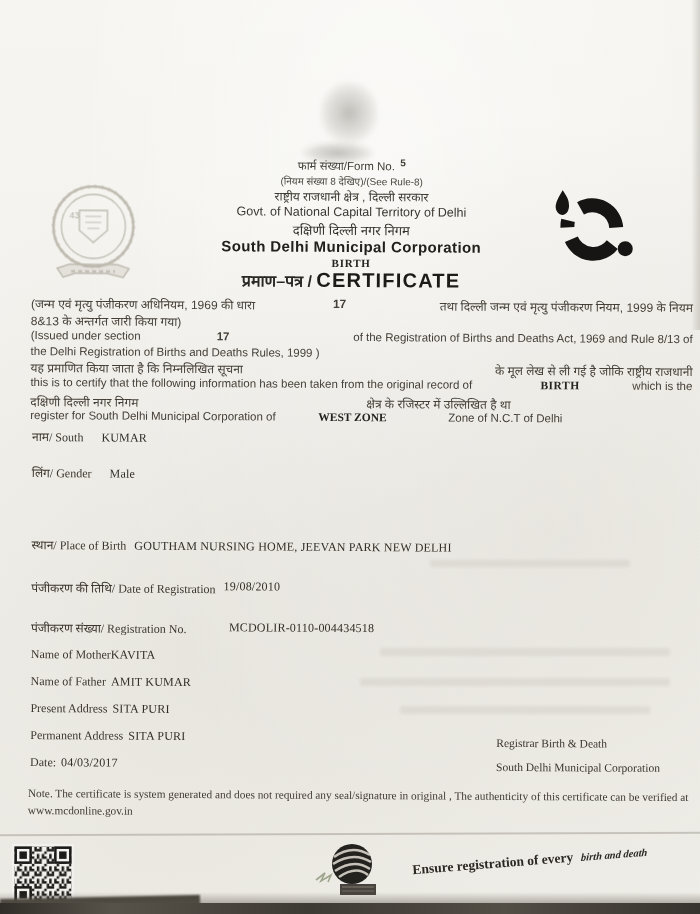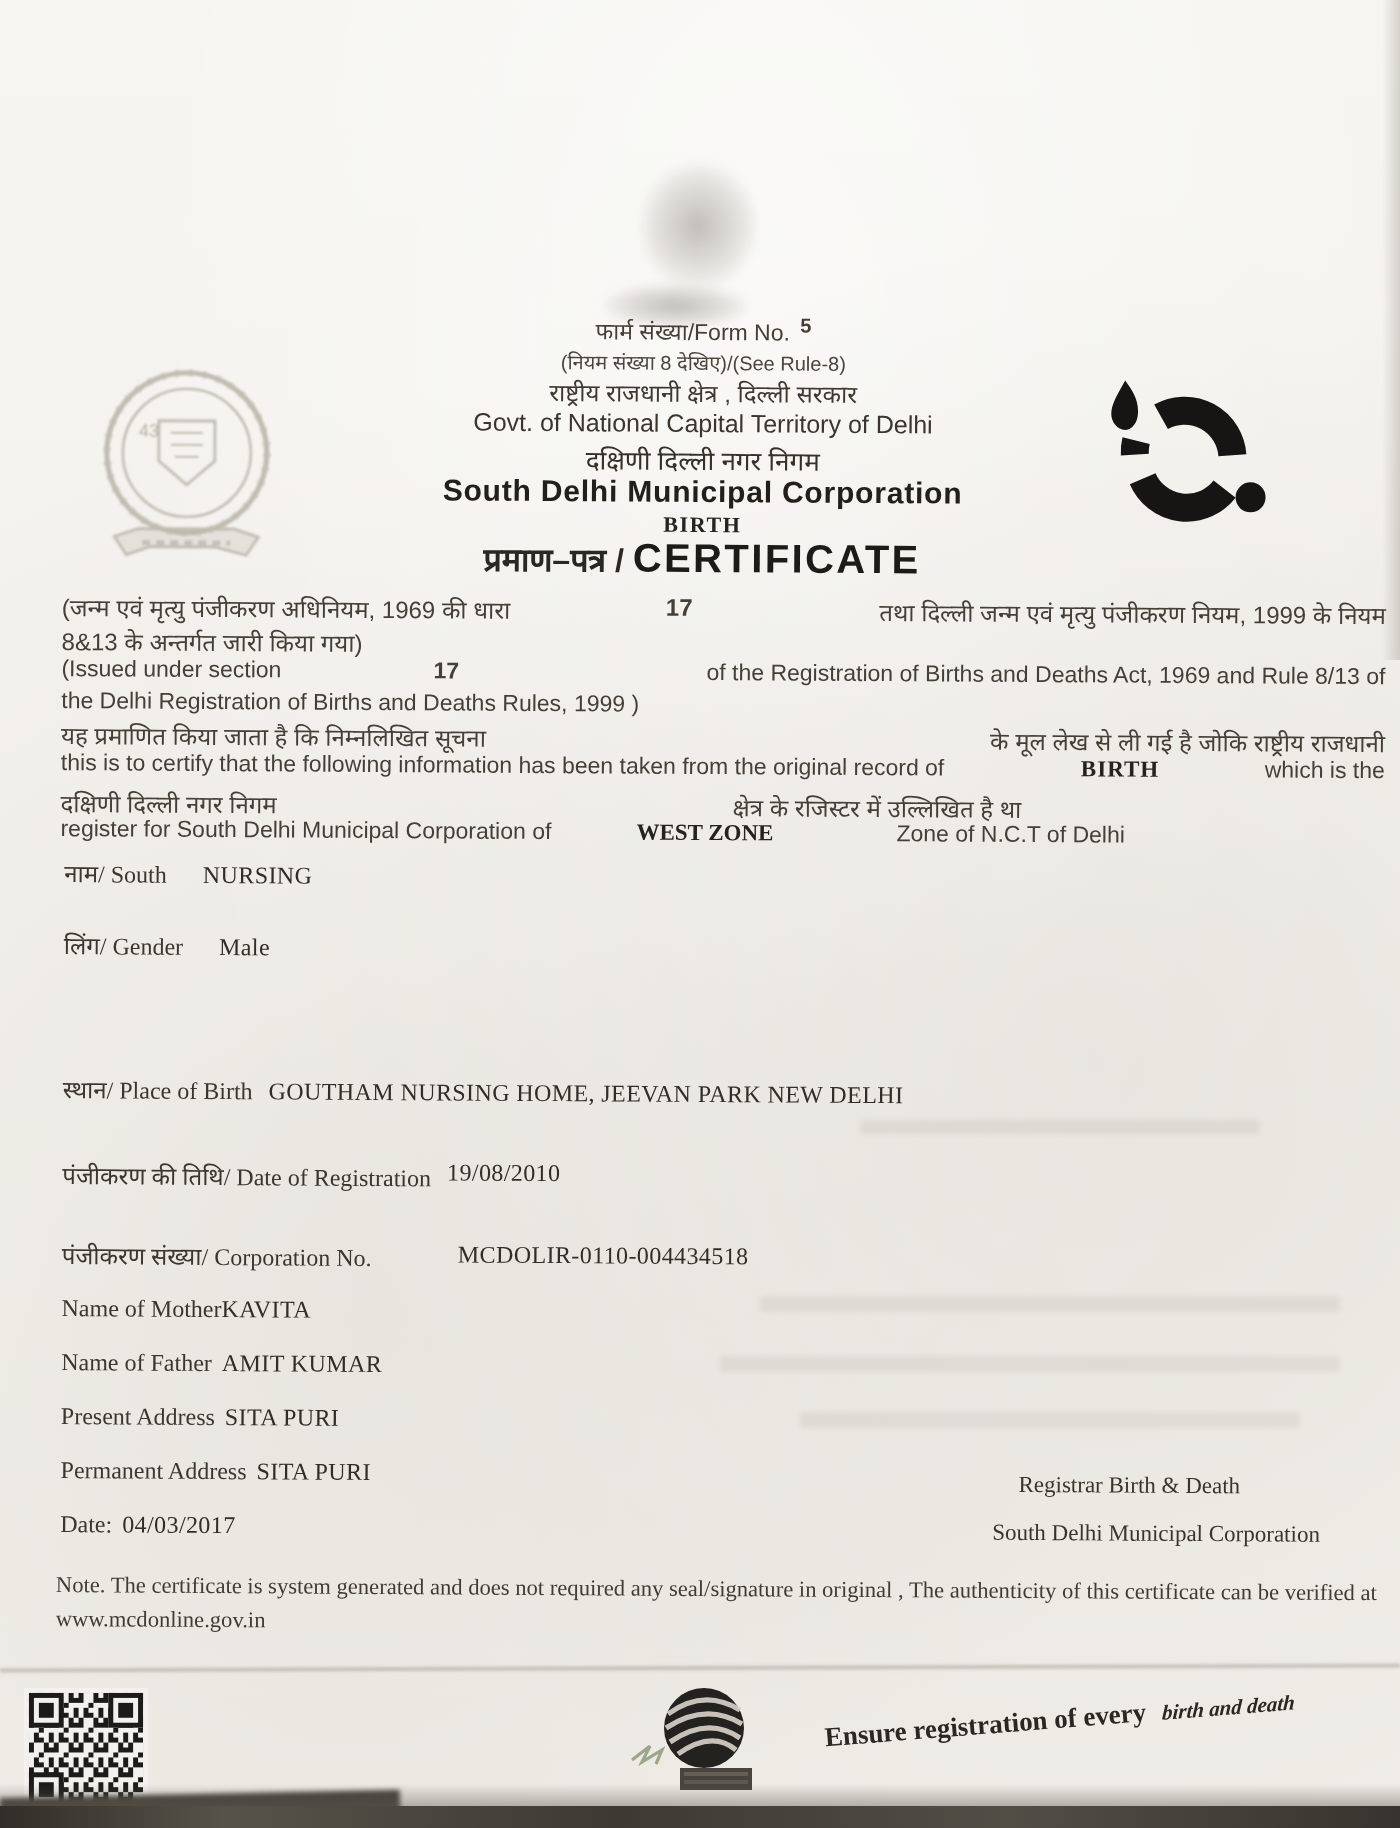--- a/index.html
+++ b/index.html
@@ -47,21 +47,21 @@
   .row{left:32px;font-family:"Liberation Serif",serif;font-size:12px;color:#3b362e;white-space:nowrap;}
   .row .val{margin-left:8px;letter-spacing:.2px;color:#322e27;}
   .row .gap-wide{margin-left:18px;}
   .raise{position:relative;top:-3px;}
   .r0{top:430px;} .r1{top:466px;} .r2{top:501px;} .r3{top:538px;}
   .r4{top:581px;} .r5{top:621px;} .r6{top:649px;} .r7{top:676px;}
   .r8{top:703px;} .r9{top:730px;} .r10{top:757px;}
   .r5 .val{position:absolute;left:198px;margin:0;}
 
   .sig{left:498px;font-family:"Liberation Serif",serif;font-size:11.5px;color:#39342c;white-space:nowrap;}
-  .sig1{top:736px;margin-left:13px;} .sig2{top:760px;}
+  .sig1{top:736px;} .sig2{top:760px;}
 
   .note{top:787px;left:30px;width:662px;font-family:"Liberation Serif",serif;font-size:11.3px;line-height:1.5;color:#403b33;}
 
   
   .slogan{left:412px;top:849px;width:285px;transform:rotate(-4.5deg);white-space:nowrap;font-family:"Liberation Serif",serif;color:#2b2823;}
   .slogan .pfx{font-size:13.5px;font-weight:bold;}
   .slogan .scr{font-size:10.5px;font-weight:bold;font-style:italic;transform:skewX(-8deg);display:inline-block;margin-left:4px;}
 
   
   .seal{left:40px;top:184px;width:104px;height:106px;filter:blur(.4px);opacity:.85;}
@@ -174,25 +174,25 @@
         <span class="seg-l">दक्षिणी दिल्ली नगर निगम</span>
         <span class="seg-l" style="left:336px;">क्षेत्र के रजिस्टर में उल्लिखित है था</span>
       </div>
       <div class="pline">
         <span class="seg-l">register for South Delhi Municipal Corporation of</span>
         <span class="zone">WEST ZONE</span>
         <span class="zone-r">Zone of N.C.T of Delhi</span>
       </div>
     </div>
 
-    <div class="abs row r0"><span>नाम/ South</span><span class="val gap-wide">NURSING</span></div>
+    <div class="abs row r0"><span>नाम/ South</span><span class="val gap-wide">KUMAR</span></div>
     <div class="abs row r1"><span>लिंग/ Gender</span><span class="val gap-wide">Male</span></div>
     <div class="abs row r3"><span>स्थान/ Place of Birth</span><span class="val">GOUTHAM NURSING HOME, JEEVAN PARK NEW DELHI</span></div>
     <div class="abs row r4"><span>पंजीकरण की तिथि/ Date of Registration</span><span class="val raise">19/08/2010</span></div>
-    <div class="abs row r5"><span>पंजीकरण संख्या/ Corporation No.</span><span class="val">MCDOLIR-0110-004434518</span></div>
+    <div class="abs row r5"><span>पंजीकरण संख्या/ Registration No.</span><span class="val">MCDOLIR-0110-004434518</span></div>
     <div class="abs row r6"><span>Name of Mother</span><span class="val" style="margin-left:0;">KAVITA</span></div>
     <div class="abs row r7"><span>Name of Father</span><span class="val" style="margin-left:5px;">AMIT KUMAR</span></div>
     <div class="abs row r8"><span>Present Address</span><span class="val" style="margin-left:5px;">SITA PURI</span></div>
     <div class="abs row r9"><span>Permanent Address</span><span class="val" style="margin-left:5px;">SITA PURI</span></div>
     <div class="abs row r10"><span>Date:</span><span class="val" style="margin-left:5px;">04/03/2017</span></div>
 
     <div class="abs sig sig1">Registrar Birth &amp; Death</div>
     <div class="abs sig sig2">South Delhi Municipal Corporation</div>
 
     <div class="abs note">

